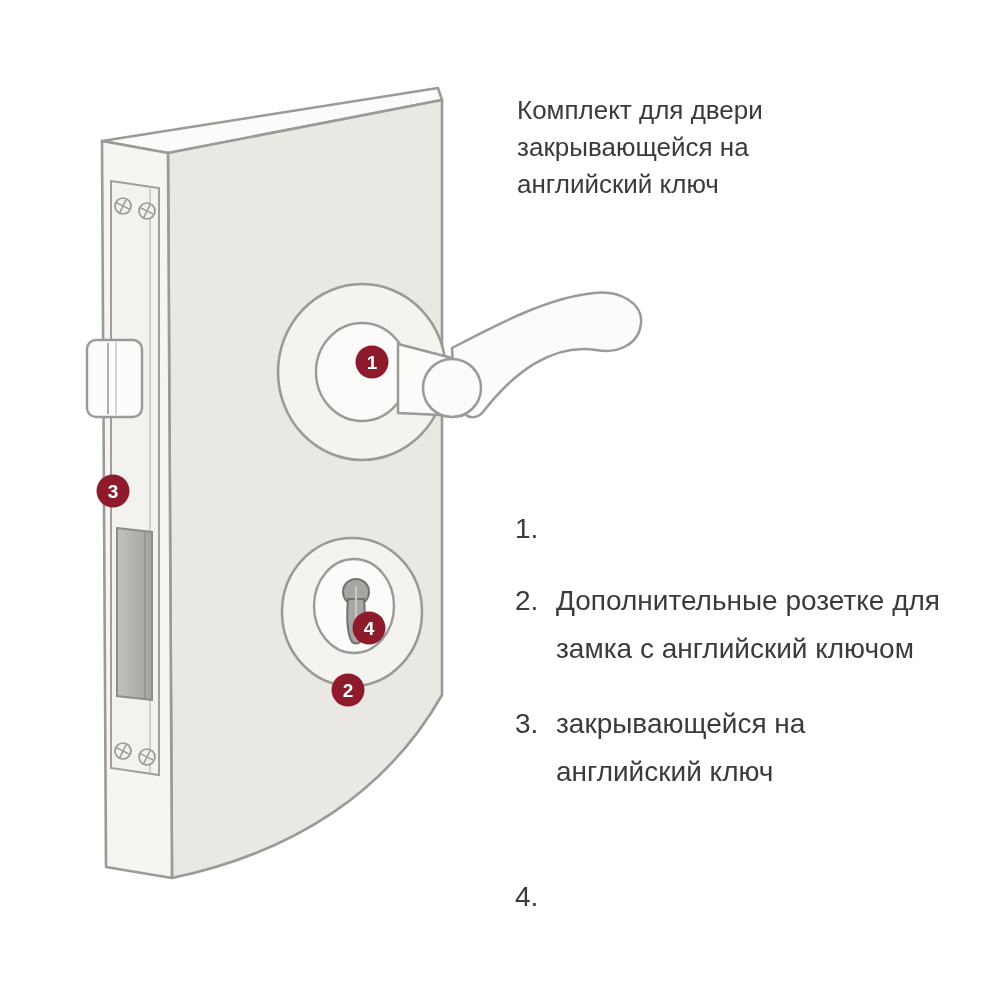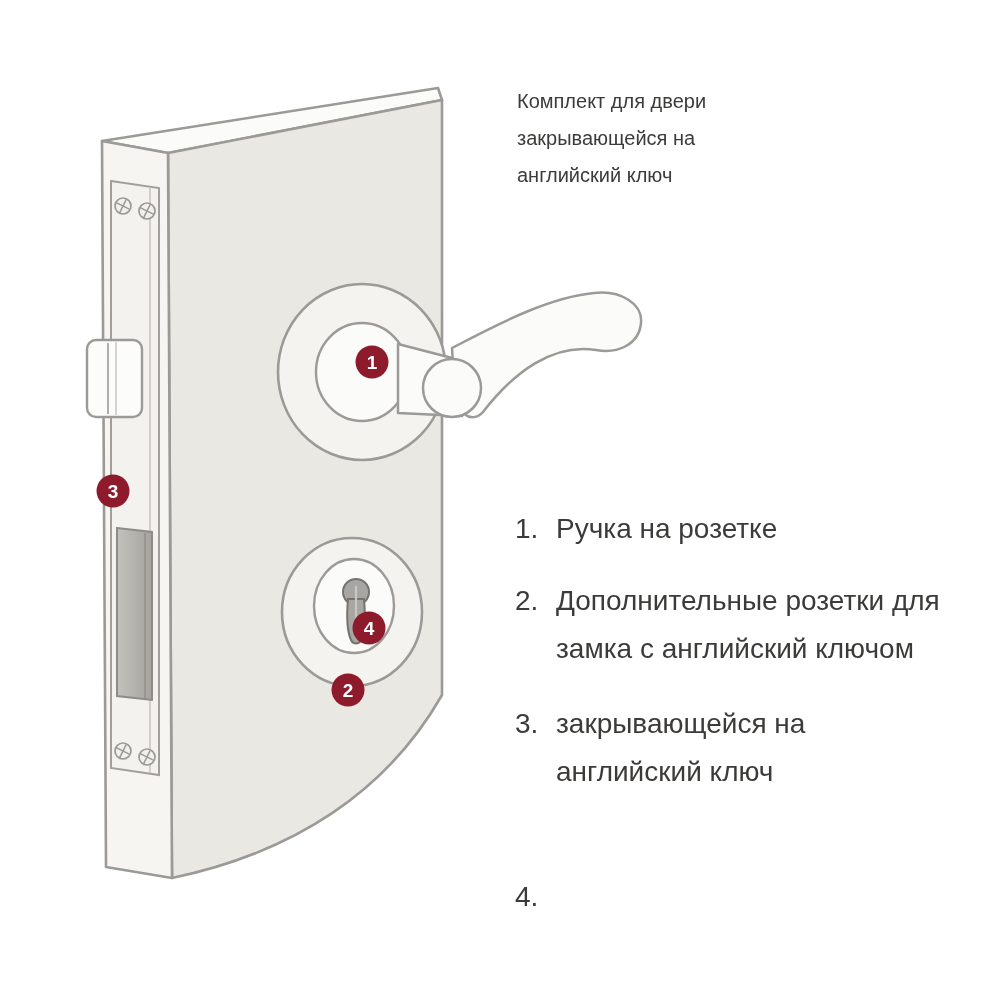--- a/index.html
+++ b/index.html
@@ -9,23 +9,23 @@
     font-family: "Liberation Sans", sans-serif;
     color: #3c3b39;
     position: relative;
     overflow: hidden;
   }
   .stage { position: absolute; inset: 0; }
   svg.diagram { position: absolute; left: 0; top: 0; }
 
   .title {
     position: absolute;
-    left: 517px; top: 83px;
+    left: 517px; top: 92px;
     width: 420px;
-    font-size: 20px;
+    font-size: 26px;
     line-height: 37px;
     font-weight: normal;
   }
   .legend-item {
     position: absolute;
     left: 515px;
     display: flex;
     align-items: flex-start;
     font-size: 28px;
     line-height: 48px;
@@ -122,29 +122,26 @@
   </svg>
 
   <div class="title">
     <div>Комплект для двери</div>
     <div>закрывающейся на</div>
     <div>английский ключ</div>
   </div>
 
   <div class="legend-item" style="top:505px">
     <span class="num">1.</span>
-    <span class="txt">
-      <span class="line">Ручка на розетке</span>
-    </span>
   </div>
 
   <div class="legend-item" style="top:577px">
     <span class="num">2.</span>
     <span class="txt">
-      <span class="line">Дополнительные розетки для</span>
+      <span class="line">Дополнительные розетке для</span>
       <span class="line">замка с английский ключом</span>
     </span>
   </div>
 
   <div class="legend-item" style="top:700px">
     <span class="num">3.</span>
     <span class="txt">
       <span class="line">закрывающейся на</span>
       <span class="line">английский ключ</span>
     </span>

